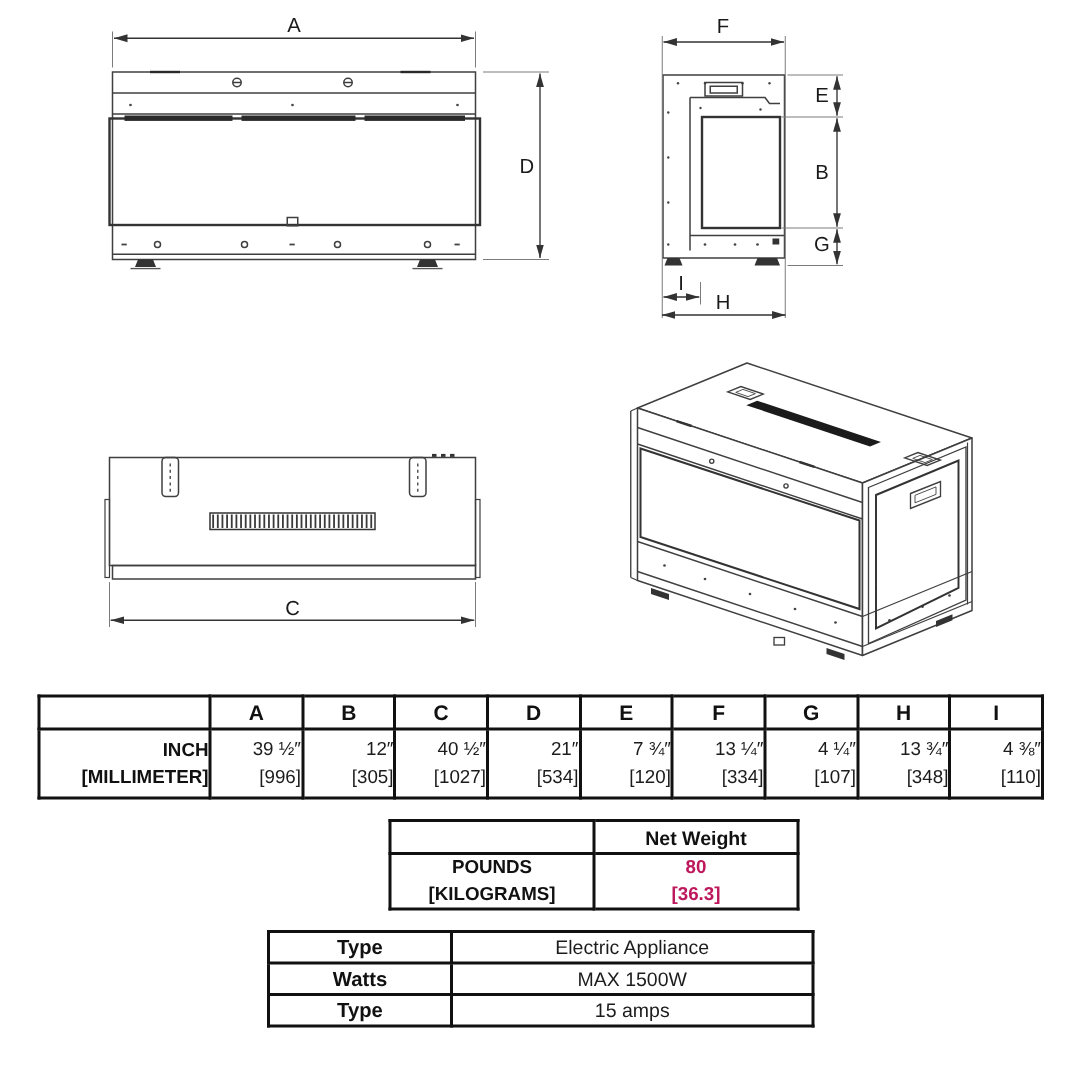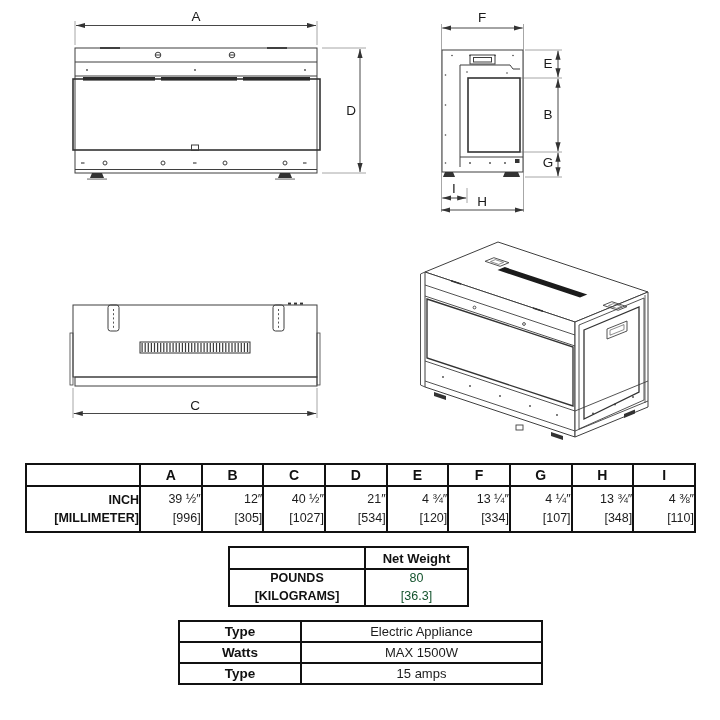--- a/index.html
+++ b/index.html
@@ -15,27 +15,27 @@
   table{position:absolute;border-collapse:collapse;table-layout:fixed;background:#fff;}
   th,td{border:2px solid #111;text-align:center;vertical-align:middle;padding:0;}
 
   .dims{left:25px;top:463px;width:671px;}
   .dims .lblcol{width:114px;}
   .dims th.letter{height:20px;font-size:14px;font-weight:bold;}
   .dims td,.dims th.rowlbl{height:44px;text-align:right;}
   .dims td div{font-size:12.5px;line-height:1.55;font-weight:normal;color:#1c1c1c;}
   .dims th.rowlbl div{font-size:12.5px;line-height:1.45;font-weight:bold;}
 
-  .wt{left:228px;top:546px;width:241px;}
+  .wt{left:259px;top:546px;width:274px;}
   .wt .c1{width:136px;}
   .wt th.hdr{height:20px;font-size:13px;font-weight:bold;}
   .wt .body{height:34px;}
   .wt .body div{font-size:12.5px;line-height:1.4;}
   .wt th.body div{font-weight:bold;}
-  .wt td.body div{font-weight:normal;color:#14532d;}
+  .wt td.body div{font-weight:bold;color:#be185d;}
 
   .specs{left:178px;top:620px;width:365px;}
   .specs .c1{width:122px;}
   .specs th{height:19px;font-size:13.5px;font-weight:bold;}
   .specs td{font-size:13px;font-weight:normal;color:#1c1c1c;margin-top:41px;}
 </style>
 </head>
 <body>
 
 <div class="page">
@@ -285,21 +285,21 @@
       </td>
       <td>
         <div>40 ½″</div>
         <div>[1027]</div>
       </td>
       <td>
         <div>21″</div>
         <div>[534]</div>
       </td>
       <td>
-        <div>4 ¾″</div>
+        <div>7 ¾″</div>
         <div>[120]</div>
       </td>
       <td>
         <div>13 ¼″</div>
         <div>[334]</div>
       </td>
       <td>
         <div>4 ¼″</div>
         <div>[107]</div>
       </td>

